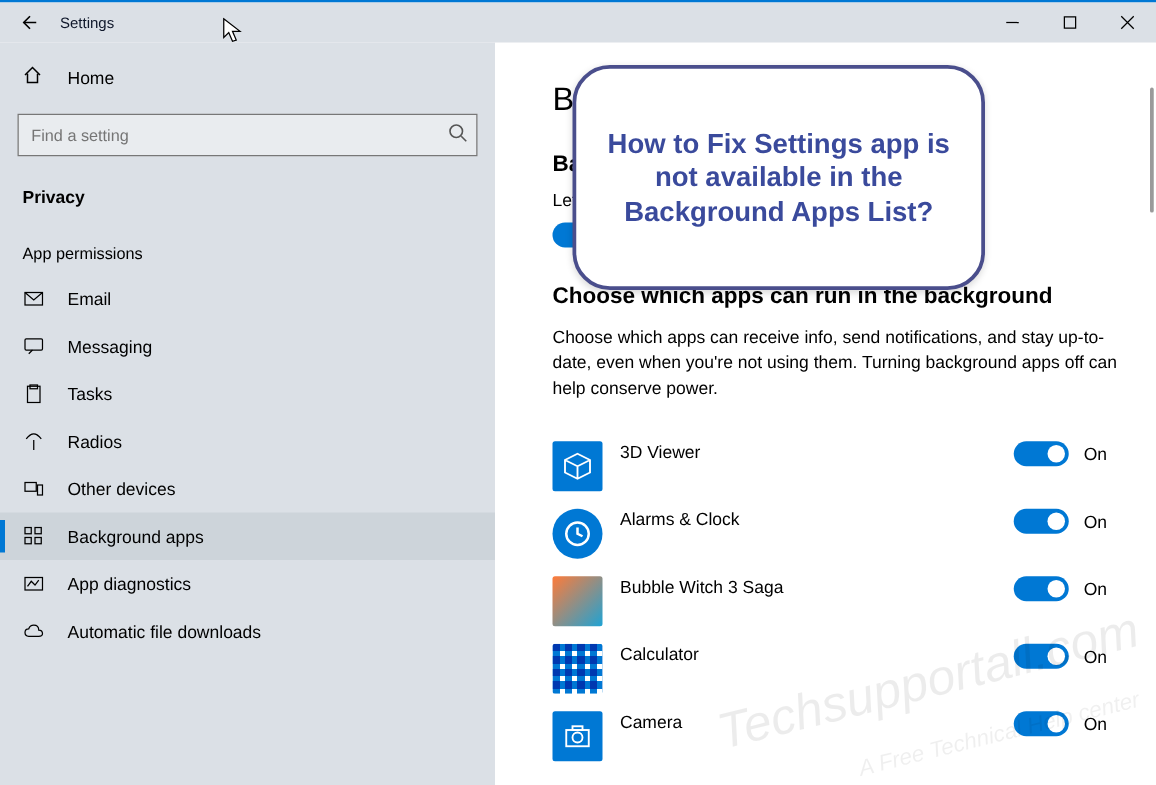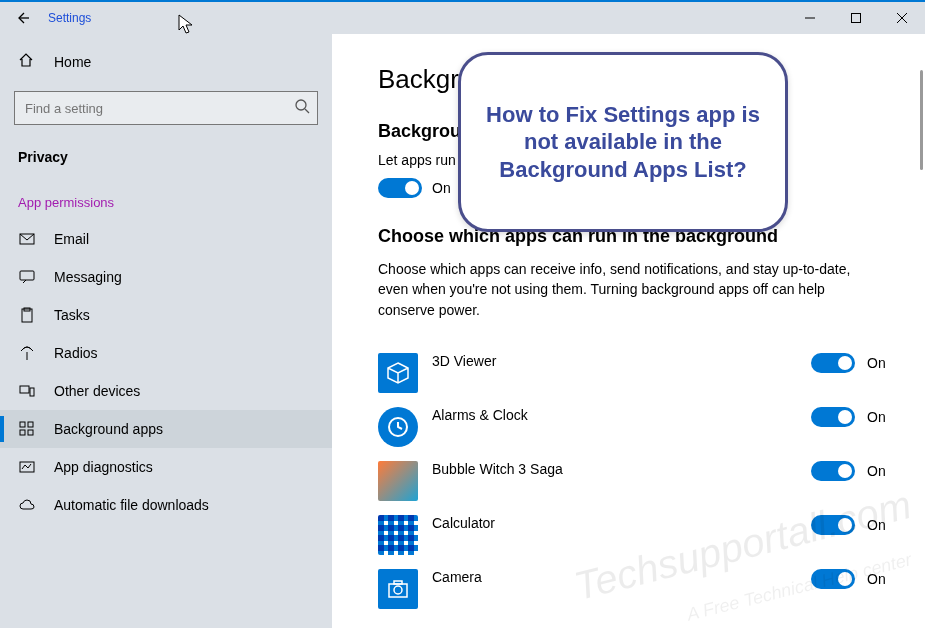--- a/index.html
+++ b/index.html
@@ -1,32 +1,32 @@
 <!DOCTYPE html>
 <html><head>
   <meta charset="utf-8">
   <style>
     * { box-sizing: border-box; margin: 0; padding: 0; font-family: "Segoe UI", sans-serif; }
     body { width: 925px; height: 628px; overflow: hidden; position: relative; background: #fff; }
     .topbar { height: 2px; background: #0078d4; }
     .titlebar { height: 32px; display: flex; align-items: center; background: #dbe0e6; position: relative; }
     .back-btn { width: 44px; height: 32px; display: flex; align-items: center; justify-content: center; cursor: pointer; }
-    .window-title { font-size: 12px; color: #1d4ed8; margin-left: 4px; }
+    .window-title { font-size: 12px; color: #0f172a; margin-left: 4px; }
     .win-controls { position: absolute; right: 0; top: 0; display: flex; }
     .win-btn { width: 46px; height: 32px; display: flex; align-items: center; justify-content: center; cursor: pointer; }
     .body { display: flex; height: 594px; }
-    .sidebar { width: 332px; background: #dbe0e6; padding-top: 8px; position: relative; }
+    .sidebar { width: 396px; background: #dbe0e6; padding-top: 8px; position: relative; }
     .home-row { display: flex; align-items: center; padding: 10px 18px; cursor: pointer; }
     .home-row .icon { width: 18px; margin-right: 18px; }
     .home-row span { font-size: 14px; }
     .search-wrap { margin: 10px 14px 14px; position: relative; }
     .search-input { width: 100%; height: 34px; border: 1px solid #777; background: #e9ecef; padding: 0 50px 0 10px; font-size: 13px; outline: none; }
     .search-icon { position: absolute; right: 8px; top: 7px; color: #555; }
     .cat-title { font-size: 14px; font-weight: 600; padding: 10px 18px 14px; }
-    .section-label { font-size: 13px; color: #a21caf; padding: 16px 18px 10px; }
+    .section-label { font-size: 13px; color: #000000; padding: 16px 18px 10px; }
     .nav-item { display: flex; align-items: center; padding: 11px 18px; cursor: pointer; font-size: 14px; position: relative; }
     .nav-item .icon { width: 18px; margin-right: 18px; display:flex; align-items:center; justify-content:center; }
     .nav-item.selected::before { content: ""; position: absolute; left: 0; top: 6px; bottom: 6px; width: 4px; background: #0078d4; }
     .nav-item.selected { background: #cdd4da; }
     .main { flex: 1; padding: 30px 24px 0 46px; position: relative; overflow: hidden; }
     .page-title { font-size: 26px; font-weight: 400; margin-bottom: 26px; }
     .sub-heading { font-size: 18px; margin-bottom: 10px; }
     .desc { font-size: 14px; margin-bottom: 10px; }
     .master-row { display:flex; align-items:center; gap:10px; margin-bottom: 28px; }
     .toggle { width: 44px; height: 20px; border-radius: 10px; background: #0078d4; position: relative; cursor: pointer; }

